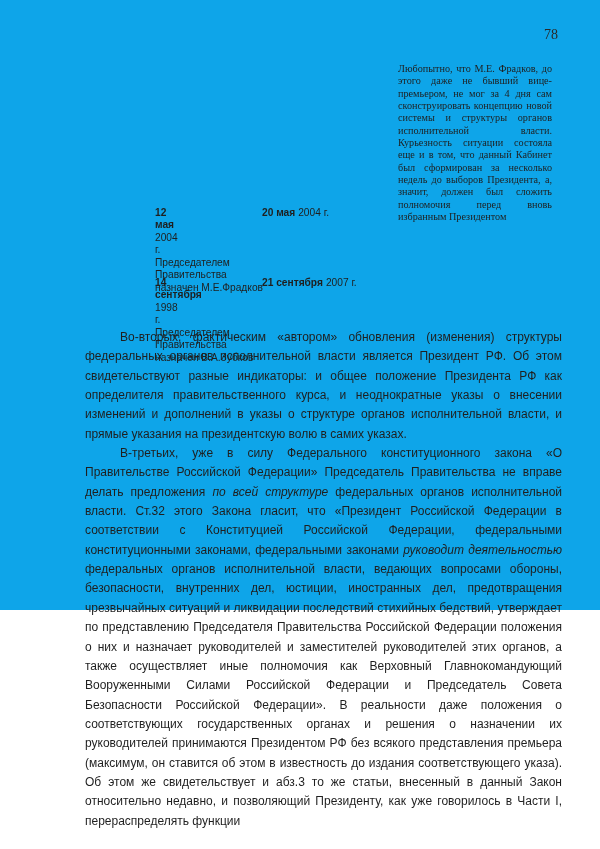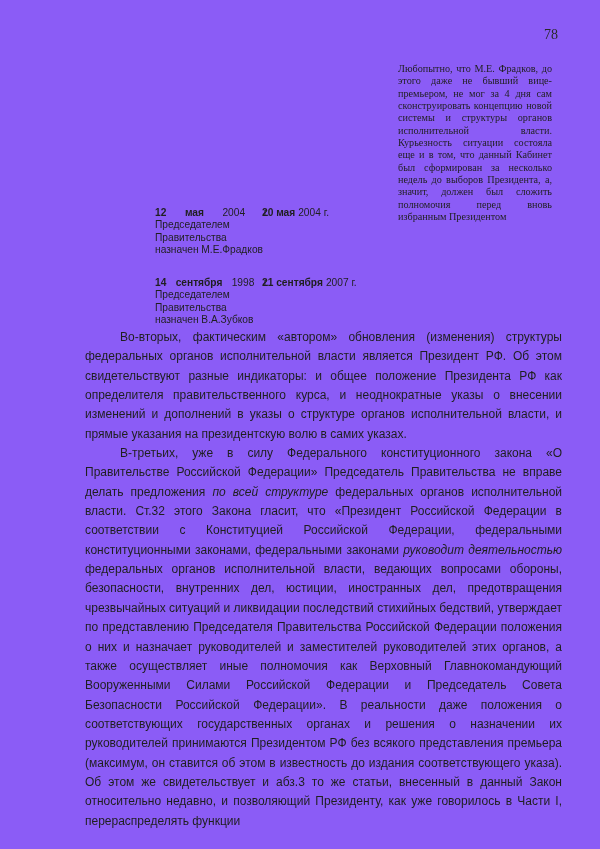--- a/index.html
+++ b/index.html
@@ -3,22 +3,22 @@
 <meta charset="utf-8">
 <style>
   html, body {
     margin: 0; padding: 0;
     background: #ffffff;
     width: 600px; height: 849px;
     overflow: hidden;
   }
   #page {
     position: relative;
-    width: 600px; height: 849px;
-    background: #8b5cf6;
+    width: 600px; height: 610px;
+    background: #0ea5e9;
     font-family: "Liberation Sans", sans-serif;
     color: #1f1f1f;
   }
   .page-number {
     position: absolute;
     top: 27px; right: 42px;
     font-family: "Liberation Serif", serif;
     font-size: 14px;
     color: #2a2a2a;
   }
@@ -35,20 +35,21 @@
   .date-cell {
     position: absolute;
     left: 155px; width: 114px;
     font-size: 10.2px;
     line-height: 12.45px;
   }
   .date-cell .date-line {
     display: flex;
     justify-content: space-between;
     font-weight: normal;
+    flex-direction: column;
   }
   .date-cell .date-line b { font-weight: bold; }
   .decree-cell {
     position: absolute;
     left: 262px;
     font-size: 10.2px;
     line-height: 12.45px;
     white-space: nowrap;
   }
   .decree-cell b { font-weight: bold; margin-right: 3px; }

